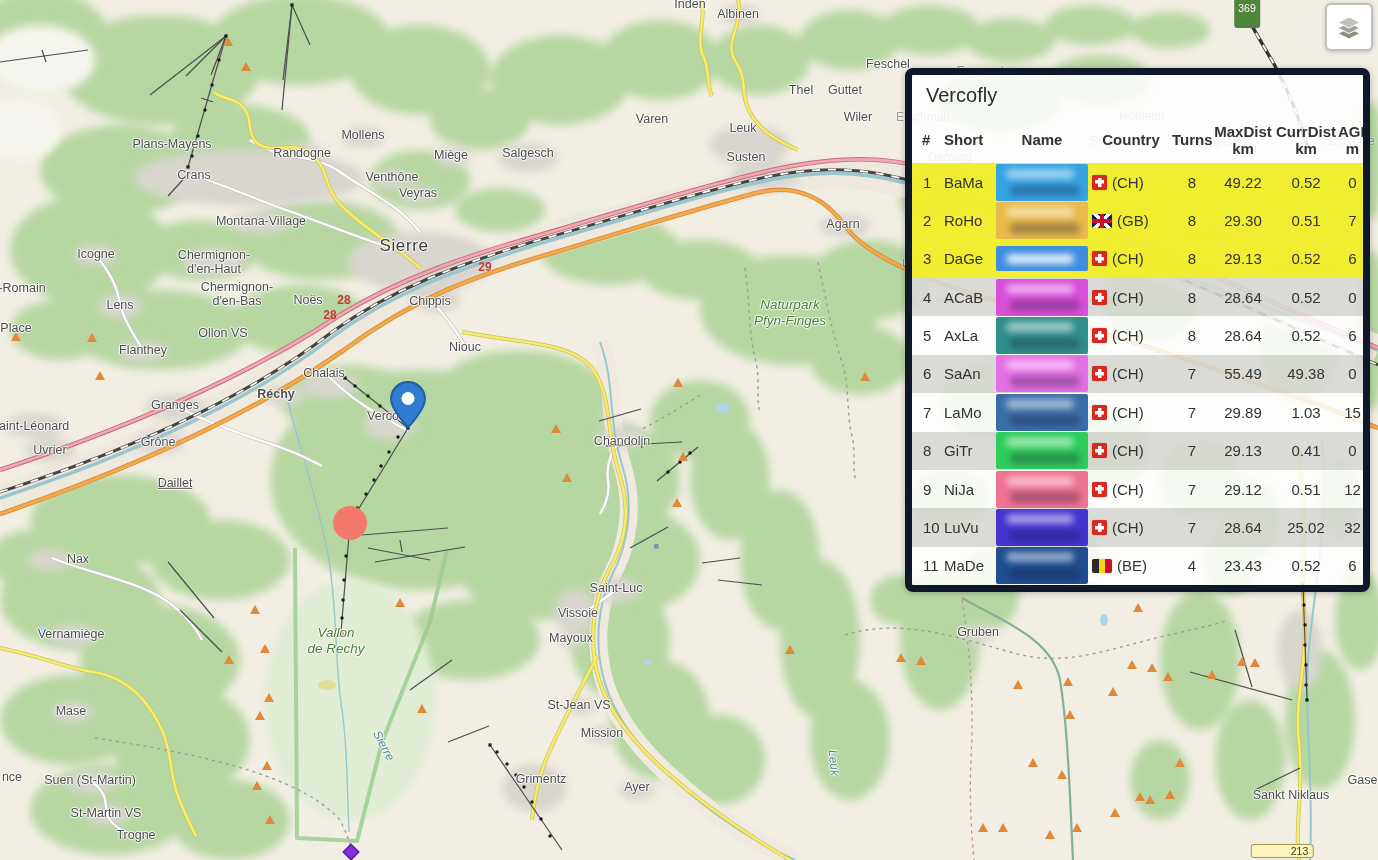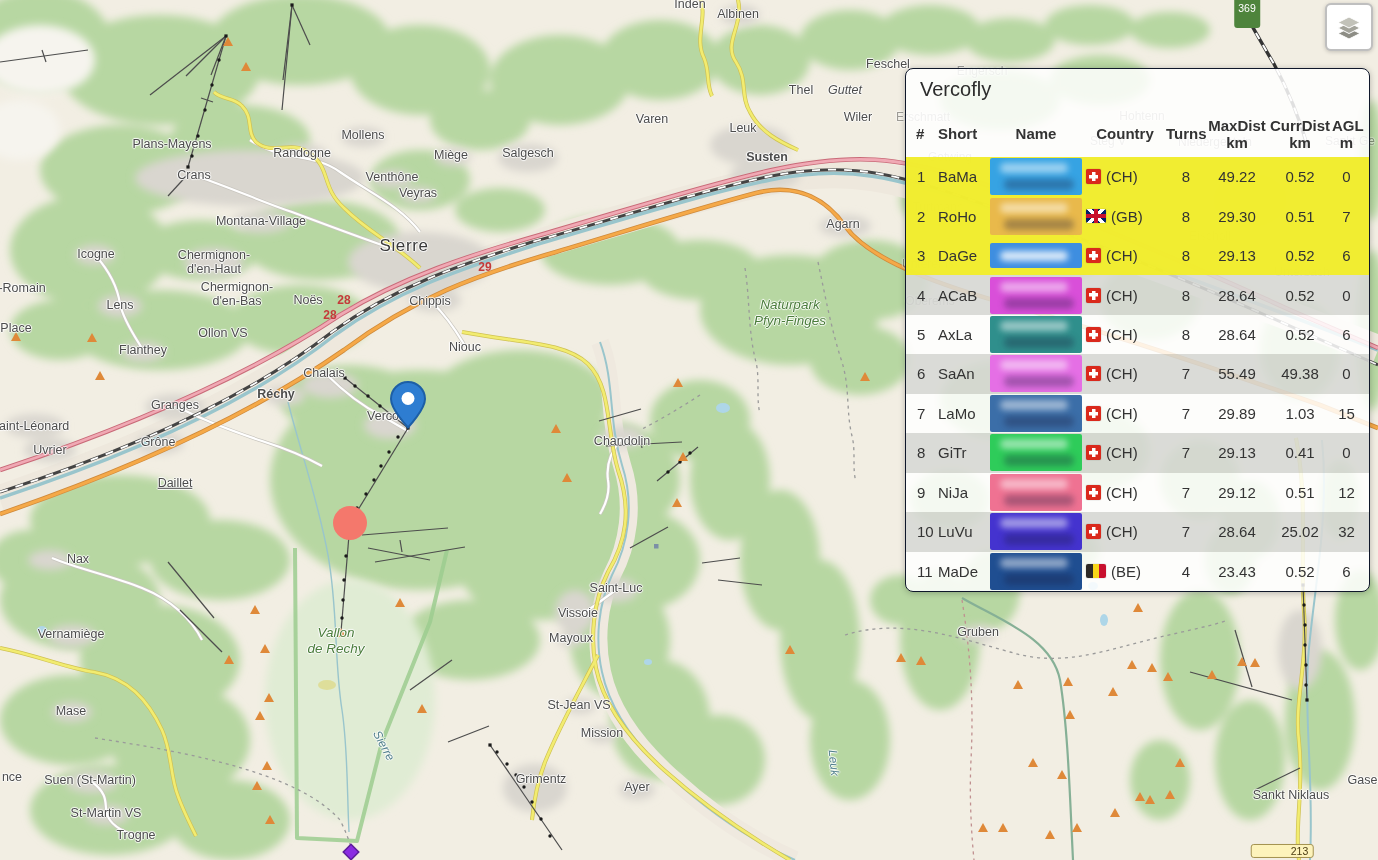--- a/index.html
+++ b/index.html
@@ -20,21 +20,21 @@
   .lbl.shield-green{background:#4e843c;color:#fff;font-size:10.5px;padding:14px 4px;border-radius:3px;text-shadow:none;}
   .lbl.shield-yellow{background:#fdf3bb;border:1px solid #a3914f;color:#4a3c12;font-size:10.5px;padding:0 4px;border-radius:3px;text-shadow:none;}
   
   .marker-circle{position:absolute;left:333px;top:506px;width:34px;height:34px;border-radius:50%;background:#f4786c;z-index:3;}
   .marker-pin{position:absolute;left:389px;top:381px;width:38px;height:48px;z-index:4;}
   
   .layers-ctl{position:absolute;top:3px;right:5px;width:44px;height:44px;background:#fff;border:2px solid rgba(0,0,0,.25);
       border-radius:6px;display:flex;align-items:center;justify-content:center;z-index:20;cursor:pointer;box-shadow:0 1px 4px rgba(0,0,0,.2);}
   
   .panel{position:absolute;left:905px;top:68px;width:465px;height:524px;box-sizing:border-box;background:rgba(255,255,255,.85);
-      border:1px solid #0f172a;border-radius:8px;z-index:10;color:#333;box-shadow:0 1px 6px rgba(0,0,0,.25);
+      border:7px solid #0f172a;border-radius:8px;z-index:10;color:#333;box-shadow:0 1px 6px rgba(0,0,0,.25);
       display:flex;flex-direction:column;overflow:hidden;}
   .panel-title{font-size:20px;font-weight:500;color:#2d2d2d;padding:9px 0 2px 14px;flex:0 0 31px;}
   .lb-header,.lb-row{display:grid;grid-template-columns:22px 50px 96px 82px 40px 62px 64px 29px;align-items:center;padding:0 8px 0 10px;}
   .lb-header{flex:0 0 46px;font-weight:bold;font-size:15px;}
   .lb-header .h{text-align:center;display:flex;flex-direction:column;justify-content:center;line-height:1.15;}
   .lb-header .h:nth-child(1),.lb-header .h:nth-child(2){align-items:flex-start;text-align:left;}
   .lb-body{flex:1 1 auto;display:flex;flex-direction:column;}
   .lb-row{flex:1 1 0;font-size:15px;}
   .lb-row.hl{background:rgba(240,236,32,.92);}
   .lb-row.alt{background:rgba(118,124,112,.26);}
@@ -529,35 +529,35 @@
     <div class="lbl" style="left: 978px; top: 632px;">Gruben</div>
 
     <div class="lbl" style="left: 1291px; top: 795px;">Sankt Niklaus</div>
 
     <div class="lbl" style="left: 1366px; top: 780px;">Gasen</div>
 
     <div class="lbl" style="left: 652px; top: 119px;">Varen</div>
 
     <div class="lbl" style="left: 743px; top: 128px;">Leuk</div>
 
-    <div class="lbl" style="left: 767px; top: 157px; font-weight: bold;">Susten</div>
+    <div class="lbl" style="left: 746px; top: 157px;">Susten</div>
 
     <div class="lbl" style="left: 528px; top: 153px;">Salgesch</div>
 
     <div class="lbl" style="left: 843px; top: 224px;">Agarn</div>
 
     <div class="lbl" style="left: 738px; top: 14px;">Albinen</div>
 
     <div class="lbl" style="left: 690px; top: 4px;">Inden</div>
 
     <div class="lbl" style="left: 888px; top: 64px;">Feschel</div>
 
     <div class="lbl" style="left: 801px; top: 90px;">Thel</div>
 
-    <div class="lbl" style="left: 845px; top: 90px; font-style: italic;">Guttet</div>
+    <div class="lbl" style="left: 845px; top: 90px;">Guttet</div>
 
     <div class="lbl" style="left: 858px; top: 117px;">Wiler</div>
 
     <div class="lbl water rot62" style="left: 383px; top: 746px;">Sierre</div>
 
     <div class="lbl water rot85" style="left: 833px; top: 763px;">Leuk</div>
 
     <div class="lbl ref" style="left: 485px; top: 268px;">29</div>
 
     <div class="lbl ref" style="left: 344px; top: 301px;">28</div>

